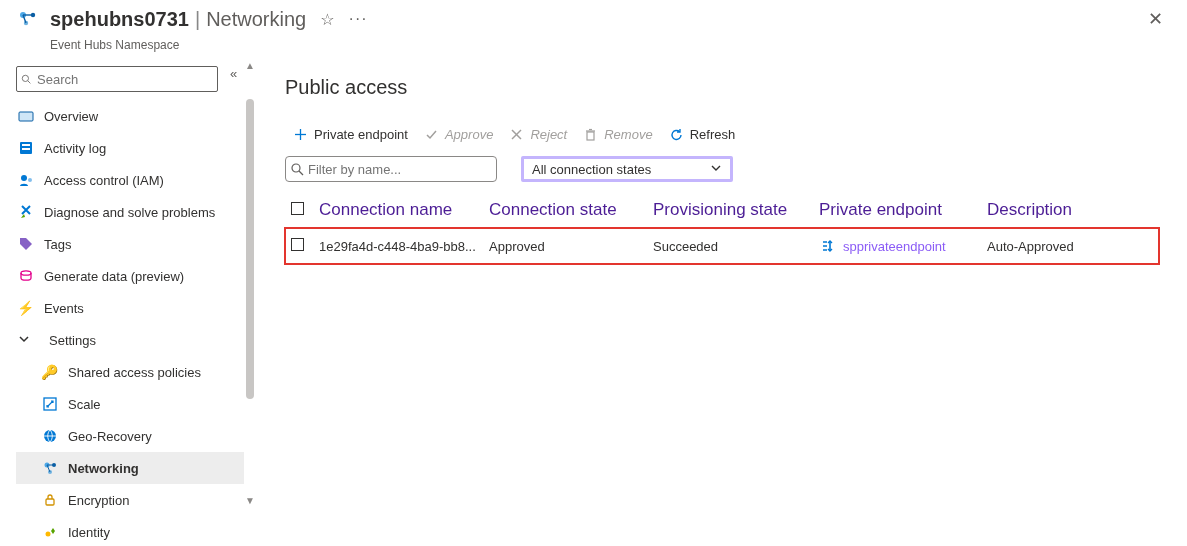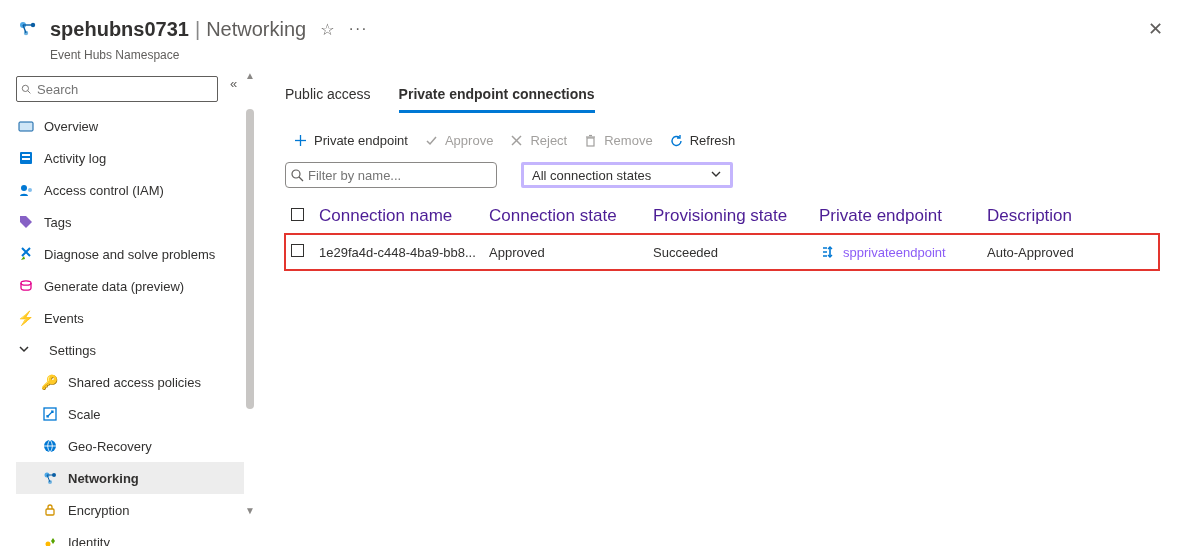--- a/index.html
+++ b/index.html
@@ -1,18 +1,18 @@
 <!DOCTYPE html>
 <html><head>
 <meta charset="utf-8">
 <style>
   * { box-sizing: border-box; margin: 0; padding: 0; }
   body { font-family: "Segoe UI", Arial, sans-serif; font-size: 13px; color: #323130; background: #fff; width: 1187px; }
   
-  .header { display: flex; align-items: center; padding: 14px 16px 6px 16px; justify-content: space-between; }
+  .header { display: flex; align-items: center; padding: 4px 16px 6px 16px; justify-content: space-between; }
   .header-icon { width: 24px; height: 24px; margin-right: 10px; }
   .header-title { font-size: 20px; font-weight: 600; }
   .header-sep { font-size: 20px; color: #888; margin: 0 6px; font-weight: 300; }
   .header-section { font-size: 20px; color: #605e5c; font-weight: 400; }
   .header-star { margin-left: 14px; font-size: 16px; color: #605e5c; cursor: pointer; }
   .header-more { margin-left: 14px; font-size: 16px; color: #605e5c; cursor: pointer; letter-spacing: 1px; }
   .header-close { margin-left: auto; font-size: 18px; color: #605e5c; cursor: pointer; padding: 4px 8px; }
   .header-sub { font-size: 12px; color: #605e5c; margin-left: 50px; margin-top: -2px; padding-bottom: 8px; }
   
   .body-wrap { display: flex; }
@@ -32,26 +32,26 @@
   .nav-group { display:flex; align-items:center; height:32px; cursor:pointer;gap:13px; }
   .nav-chev { width:16px; text-align:center; margin-right:4px; color:#323130;}
   
   .scrollbar-col { width: 10px; display:flex; flex-direction:column; align-items:center; }
   .scroll-track { width: 8px; height: 420px; background: transparent; position: relative; margin-top: 4px;}
   .scroll-thumb { width: 8px; height: 300px; background: #c8c6c4; border-radius: 4px; position:absolute; top:24px; }
   .scroll-arrow { font-size: 10px; color: #8a8886; cursor:pointer; }
   
   .main { flex: 1; padding: 10px 28px 0 30px; }
   .tabs { display: flex; border-bottom: 0; margin-bottom: 20px; gap: 28px; }
-  .tab { padding: 6px 0 8px 0; cursor: pointer; font-size: 14px; }
+  .tab { padding: 6px 0 8px 0; cursor: pointer; font-size: 20px; }
   .tab.active { border-bottom: 3px solid #0078d4; font-weight: 600; }
   
   .toolbar { display: flex; align-items: center; gap: 16px; margin-bottom: 14px; padding-left: 8px; }
   .tool-btn { display: flex; align-items: center; gap: 6px; cursor: pointer; color: #323130; font-size: 13px; }
-  .tool-btn.disabled { color: #a19f9d; cursor: default; }
+  .tool-btn.disabled { color: #a19f9d; cursor: default; font-style: italic; }
   .tb-icon { width: 15px; height: 15px; display:inline-flex; align-items:center; justify-content:center; }
   
   .filter-row { display: flex; gap: 24px; margin-bottom: 10px; }
   .filter-input { display:flex; align-items:center; border: 1px solid #8a8886; border-radius: 4px; height: 26px; width: 212px; padding: 0 4px; }
   .filter-input input { border:none; outline:none; font-size:13px; margin-left:4px; flex:1; }
   .state-select { display:flex; align-items:center; justify-content:space-between; border: 3px solid #c4b5fd; border-radius:2px; height:26px; width: 212px; padding: 0 8px 0 8px; cursor:pointer; }
   
   table { width: 100%; border-collapse: collapse; }
   th { text-align: left; font-weight: 400; color: #4c1d95; padding: 8px 6px; font-size: 17px; }
   td { padding: 10px 6px; font-size: 13px; }
@@ -118,33 +118,33 @@
               <circle cx="6" cy="6" r="3" fill="#0078d4"></circle>
               <path d="M2 14c0-3 8-3 8 0" fill="#0078d4"></path>
               <circle cx="12" cy="8" r="2" fill="#83beec"></circle>
             </svg>
           </span>
           <span>Access control (IAM)</span>
         </div>
       <div class="nav-item">
           <span class="nav-ic">
             <svg width="16" height="16">
-              <path d="M2 2h6l6 6-6 6-6-6z" fill="#8661c5"></path>
-            </svg>
-          </span>
-          <span>Tags</span>
-        </div>
-      <div class="nav-item">
-          <span class="nav-ic">
-            <svg width="16" height="16">
               <path d="M4 2l8 8M12 2l-8 8" stroke="#0078d4" stroke-width="2"></path>
               <path d="M6 10l-3 4 4-1" fill="#57a300"></path>
             </svg>
           </span>
           <span>Diagnose and solve problems</span>
+        </div>
+      <div class="nav-item">
+          <span class="nav-ic">
+            <svg width="16" height="16">
+              <path d="M2 2h6l6 6-6 6-6-6z" fill="#8661c5"></path>
+            </svg>
+          </span>
+          <span>Tags</span>
         </div>
       <div class="nav-item">
           <span class="nav-ic">
             <svg width="16" height="16">
               <ellipse cx="8" cy="5" rx="5" ry="2.2" fill="none" stroke="#e3008c" stroke-width="1.3"></ellipse>
               <path d="M3 5v5c0 1.2 2.2 2.2 5 2.2s5-1 5-2.2V5" fill="none" stroke="#e3008c" stroke-width="1.3"></path>
             </svg>
           </span>
           <span>Generate data (preview)</span>
         </div>
@@ -219,21 +219,20 @@
     <span class="scroll-arrow">▲</span>
     <div class="scroll-track">
         <div class="scroll-thumb"></div>
       </div>
     <span class="scroll-arrow">▼</span>
   </div>
 
   <div class="main">
     <div class="tabs">
       <div class="tab">Public access</div>
-      <div class="tab active">Private endpoint connections</div>
     </div>
 
     <div class="toolbar">
       <div class="tool-btn" style="color:#0078d4">
         <span class="tb-icon">
             <svg width="15" height="15">
               <line x1="7.5" y1="2" x2="7.5" y2="13" stroke="#0078d4" stroke-width="1.3"></line>
               <line x1="2" y1="7.5" x2="13" y2="7.5" stroke="#0078d4" stroke-width="1.3"></line>
             </svg>
           </span>

